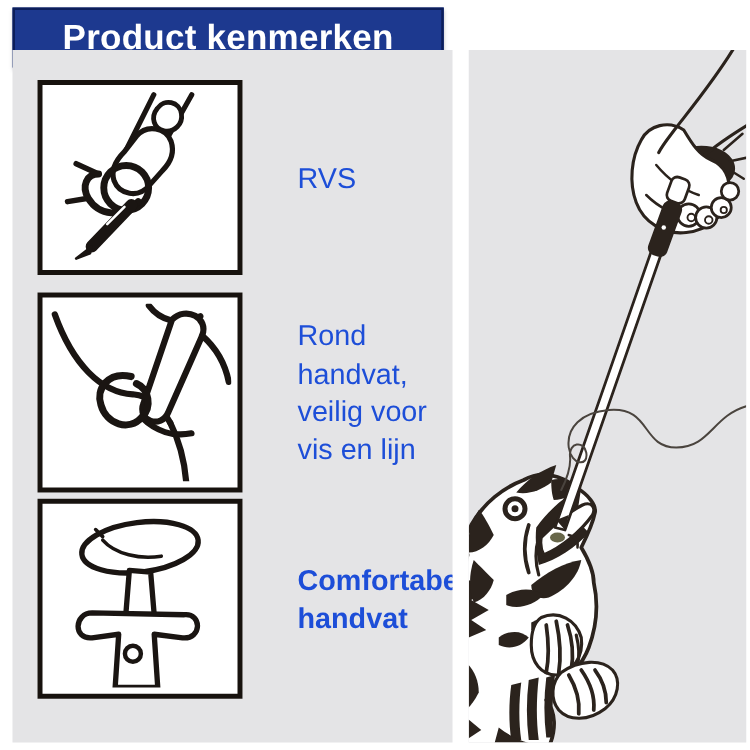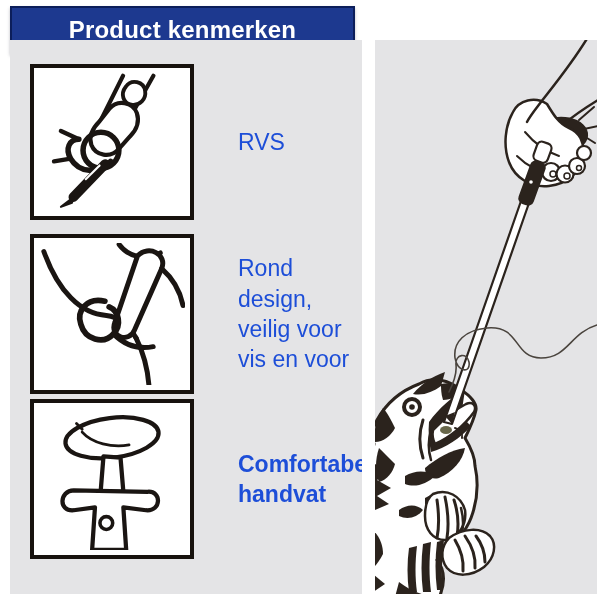--- a/index.html
+++ b/index.html
@@ -3,21 +3,21 @@
 <meta charset="utf-8">
 <style>
   html,body{margin:0;padding:0;background:#fff;}
   .page{
     position:relative;width:600px;height:600px;background:#ffffff;
     font-family:"Liberation Sans",sans-serif;overflow:hidden;
   }
   .banner{
     position:absolute;top:6px;height:48px;box-sizing:border-box;
     background:#1d398f;border:2px solid #0c1e5a;
-    color:#ffffff;font-weight:bold;font-size:24px;
+    color:#ffffff;font-weight:bold;font-size:28px;
     display:flex;align-items:center;justify-content:center;
     box-shadow:0 2px 3px rgba(110,110,125,0.45);
     letter-spacing:0.2px;
   }
   .banner-left{left:10px;width:345px;}
   .banner-right{left:375px;width:225px;}
   .panel{position:absolute;top:40px;height:554px;background:#e4e4e6;overflow:hidden;}
   .panel-left{left:10px;width:352px;}
   .panel-right{left:375px;width:222px;}
   .feature-row{position:absolute;left:0;width:100%;display:flex;align-items:center;}
@@ -75,21 +75,21 @@
             <path d="M2 6 C12 34 28 50 46 51 C56 52 62 58 67 67"></path>
             <path d="M67 67 C72 77 75 88 76 100"></path>
             <path d="M55 1 C61 9 72 13 84 7"></path>
             <path d="M68 9 C76 1 89 8 85 18 L66 61 C62 71 48 66 52 56 Z" fill="#fff"></path>
             <path d="M85 18 C93 25 98 34 100 44"></path>
             <path d="M45 41 C32 38 25 48 28 57 C31 68 44 72 51 64 C57 58 55 48 48 45" stroke-width="4"></path>
             <path d="M51 64 C59 72 69 75 79 73"></path>
           </g>
         </svg>
       </div>
-      <div class="feature-label">Rond design, veilig voor vis en voor</div>
+      <div class="feature-label">Rond handvat, veilig voor vis en lijn</div>
     </div>
 
     <div class="feature-row row-3">
       <div class="feature-box">
         <svg viewBox="0 0 100 100" aria-hidden="true">
           <g stroke="#1a1512" fill="none" stroke-linecap="round" stroke-linejoin="round" stroke-width="3">
             <ellipse cx="50" cy="21" rx="33" ry="14" transform="rotate(-7 50 21)" fill="#fff"></ellipse>
             <path d="M29 17 C36 25 50 28 62 26" stroke-width="2"></path>
             <path d="M25 11 L29 15" stroke-width="2"></path>
             <path d="M44 34 L42 59 L58 59 L56 35 Z" fill="#fff"></path>

